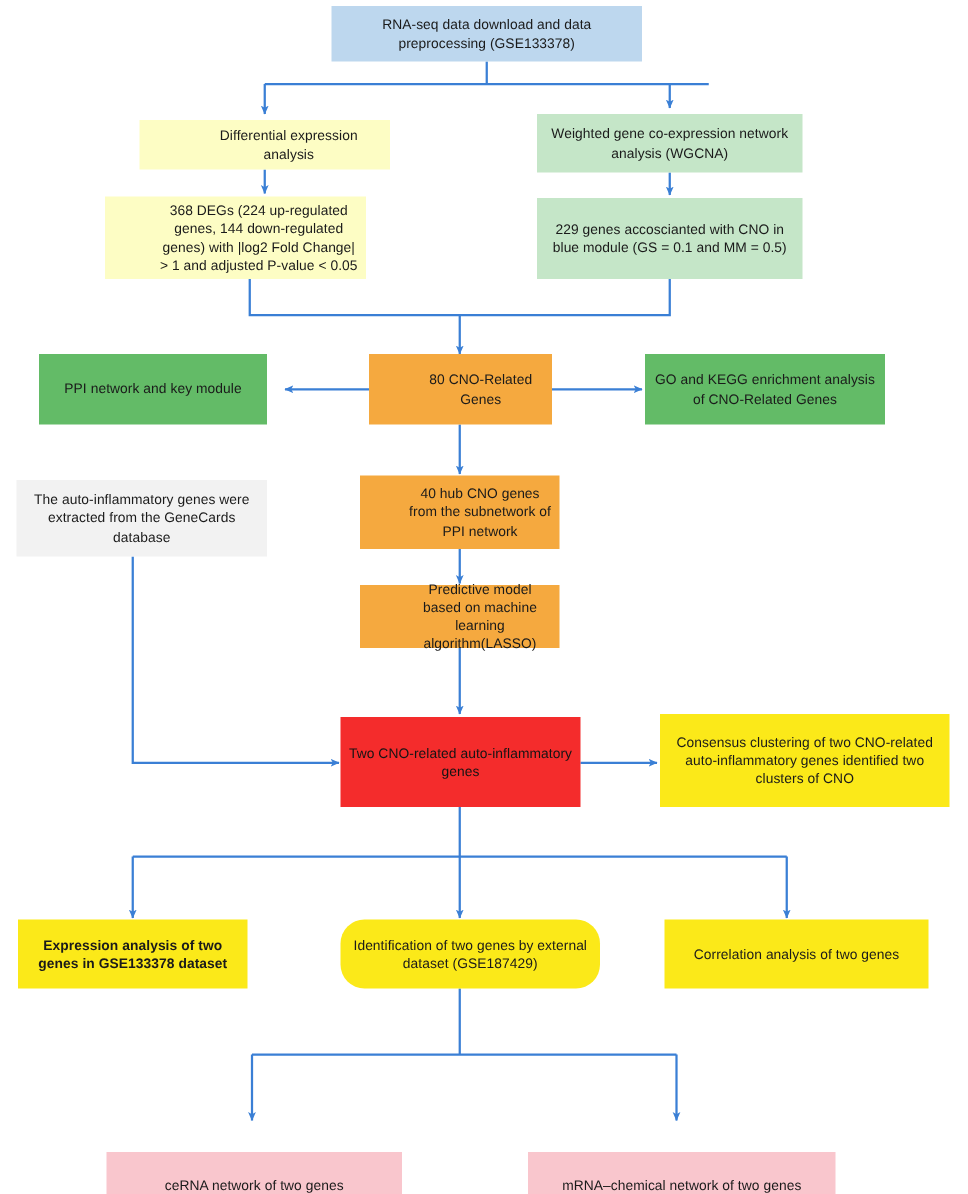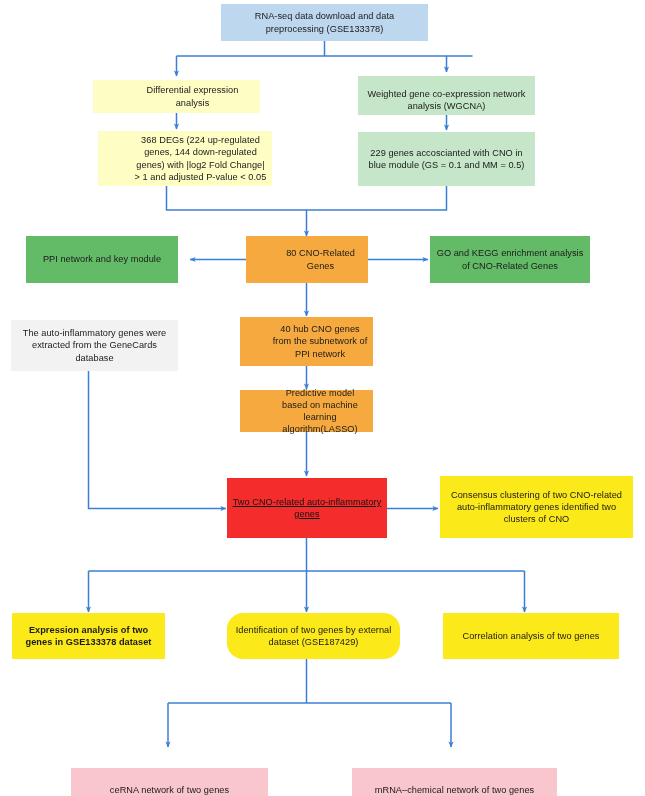--- a/index.html
+++ b/index.html
@@ -107,25 +107,25 @@
   </svg>
 
   <div class="node c-blue" style="left:221px; top:4px; width:207px; height:37px;">
     <span class="lbl">RNA-seq data download and data preprocessing (GSE133378)</span>
   </div>
 
   <div class="node c-yellow-pale" style="left:93px; top:80px; width:167px; height:33px;padding-left:37px;">
     <span class="lbl">Differential expression analysis</span>
   </div>
 
-  <div class="node c-green-pale" style="left:358px; top:76px; width:177px; height:39px;align-items:flex-end;">
+  <div class="node c-green-pale" style="left:358px; top:76px; width:177px; height:39px;">
     <span class="lbl">Weighted gene co-expression network analysis (WGCNA)</span>
   </div>
 
-  <div class="node c-yellow-pale" style="left:98px; top:131px; width:174px; height:55px;padding-left:36px;">
+  <div class="node c-yellow-pale" style="left:70px; top:131px; width:174px; height:55px;padding-left:36px;">
     <span class="lbl">368 DEGs (224 up-regulated genes, 144 down-regulated genes) with |log2 Fold Change| &gt; 1 and adjusted P-value &lt; 0.05</span>
   </div>
 
   <div class="node c-green-pale" style="left:358px; top:132px; width:177px; height:54px;">
     <span class="lbl">229 genes accoscianted with CNO in blue module (GS = 0.1 and MM = 0.5)</span>
   </div>
 
   <div class="node c-green" style="left:26px; top:236px; width:152px; height:47px;">
     <span class="lbl">PPI network and key module</span>
   </div>
@@ -143,21 +143,21 @@
   </div>
 
   <div class="node c-orange" style="left:240px; top:317px; width:133px; height:49px;">
     <span class="lbl">40 hub CNO genes from the subnetwork of PPI network</span>
   </div>
 
   <div class="node c-orange" style="left:240px; top:390px; width:133px; height:42px;">
     <span class="lbl">Predictive model based on machine learning algorithm(LASSO)</span>
   </div>
 
-  <div class="node c-red" style="left:227px; top:478px; width:160px; height:60px; color:#141414;text-decoration:underline;">
+  <div class="node c-red" style="left:227px; top:478px; width:160px; height:60px; color:#141414;">
     <span class="lbl">Two CNO-related auto-inflammatory genes</span>
   </div>
 
   <div class="node c-yellow" style="left:440px; top:476px; width:193px; height:62px;">
     <span class="lbl">Consensus clustering of two CNO-related auto-inflammatory genes identified two clusters of CNO</span>
   </div>
 
   <div class="node c-yellow" style="left:12px; top:613px; width:153px; height:46px;font-weight:bold;">
     <span class="lbl">Expression analysis of two genes in GSE133378 dataset</span>
   </div>

